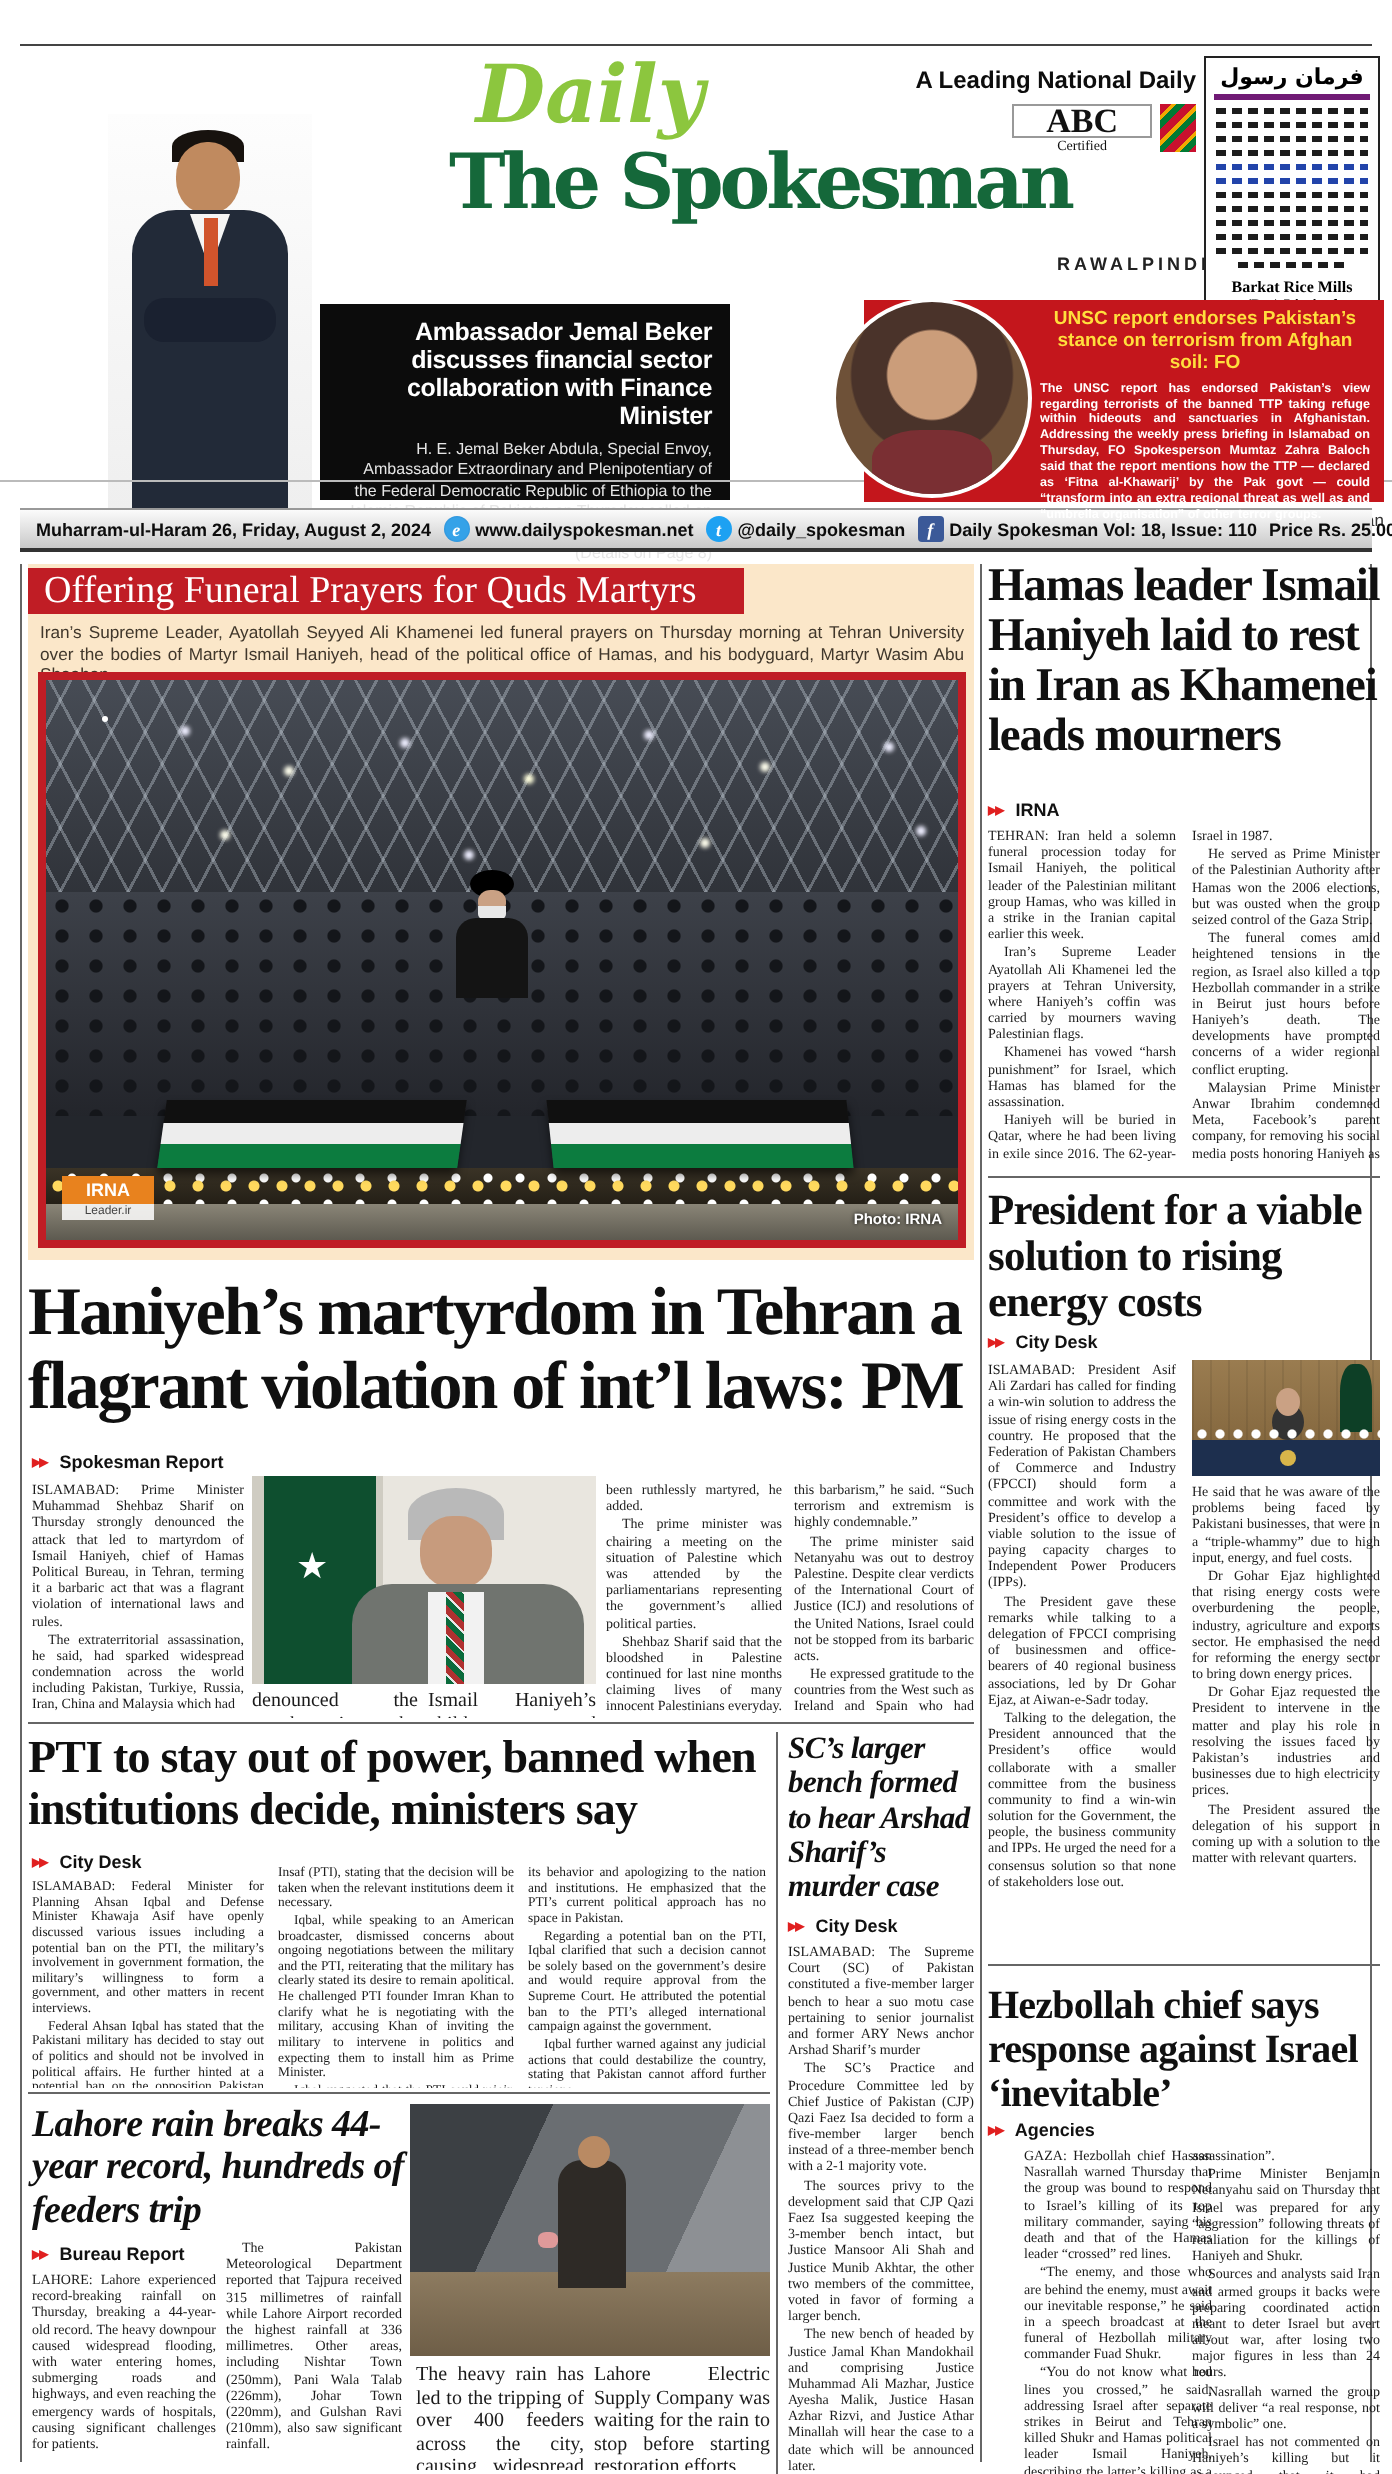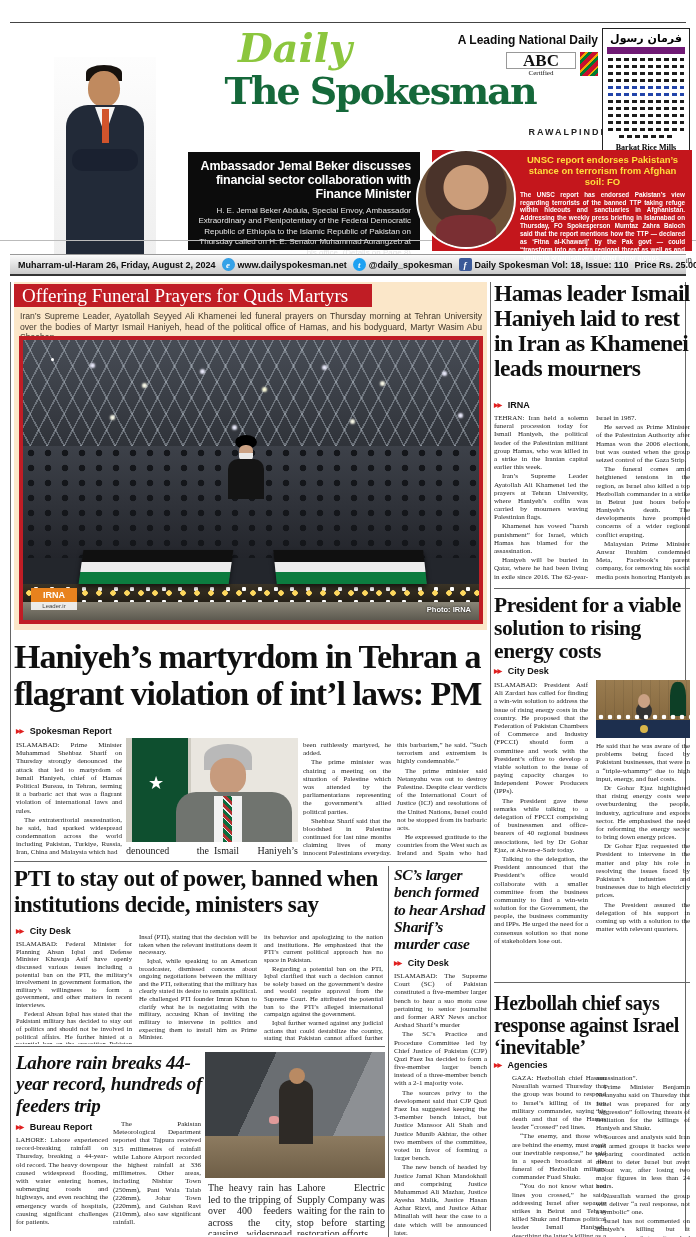--- a/index.html
+++ b/index.html
@@ -28,27 +28,27 @@
                  font-family:"DejaVu Serif",serif; color:#15683a; white-space:nowrap; }
   #brand-city { left:400px; top:127px; width:205px; text-align:right; font:bold 9px "Liberation Sans",sans-serif; letter-spacing:2px; color:#222; }
   #tagline { left:400px; top:33px; width:198px; text-align:right; font:bold 12px "Liberation Sans",sans-serif; color:#0d0d0d; }
   #abc-logo { left:470px; top:52px; width:128px; display:flex; justify-content:flex-end; gap:4px; align-items:flex-start; }
   #abc-logo .abc-txt { text-align:center; font-family:"Liberation Serif",serif; color:#111; }
   #abc-logo .abc-big { display:block; font-weight:bold; font-size:17px; line-height:15px; border:1px solid #999; padding:0 16px; }
   #abc-logo .abc-small { display:block; font-size:7px; }
   .abc-ribbon { width:18px; height:24px; background:repeating-linear-gradient(135deg,#c8102e 0 4px,#f2a900 4px 6px,#007a33 6px 9px); }
 
   #urdu-panel { left:602px; top:28px; width:88px; height:210px; border:1.5px solid #222; background:#fff; padding:3px 4px; box-sizing:border-box; }
-  #urdu-panel .u-head { font:bold 11px "DejaVu Sans",sans-serif; direction:rtl; text-align:center; color:#000; border-bottom:7px solid #701a75; padding-bottom:2px; }
+  #urdu-panel .u-head { font:bold 11px "DejaVu Sans",sans-serif; direction:rtl; text-align:center; color:#000; border-bottom:3px solid #701a75; padding-bottom:2px; }
   .u-line { height:3px; margin:4px 1px 0 1px; background:repeating-linear-gradient(90deg,#1c1c1c 0 5px,transparent 5px 8px); }
   .u-line.blue { background:repeating-linear-gradient(90deg,#2244aa 0 5px,transparent 5px 8px); }
   .u-line.short { width:70%; margin-left:auto; margin-right:auto; }
   #urdu-sponsor { font:bold 8px "Liberation Serif",serif; text-align:center; margin-top:5px; color:#000; }
 
-  #promo-black { left:160px; top:152px; width:232px; height:98px; background:#0c0c0c; color:#fff; box-sizing:border-box; padding:7px 9px; text-align:right;margin-left:28px; }
+  #promo-black { left:160px; top:152px; width:205px; height:98px; background:#0c0c0c; color:#fff; box-sizing:border-box; padding:7px 9px; text-align:right; }
   #promo-black .t { font:bold 12.5px "Liberation Sans",sans-serif; line-height:1.12; letter-spacing:-.2px; }
   #promo-black .b { font:8px "Liberation Sans",sans-serif; line-height:1.3; color:#e6e6e6; margin-top:5px; }
   #woman-photo { left:416px; top:149px; width:100px; height:100px; border-radius:50%; z-index:3; overflow:hidden;
      background: radial-gradient(circle at 50% 38%, #cb9d7a 22px, #4a332a 23px 40px, #6e5138 41px); border:2px solid #fff; box-sizing:border-box; }
   .w-shirt { position:absolute; left:18px; top:64px; width:60px; height:36px; border-radius:40% 40% 0 0; background:#7a2f33; }
   #promo-red { left:432px; top:150px; width:260px; height:101px; background:#c4161c; color:#fff; box-sizing:border-box; padding:5px 7px 5px 88px; z-index:2; }
   #promo-red .t { font:bold 9.5px "Liberation Sans",sans-serif; line-height:1.15; color:#ffdf3d; text-align:center; }
   #promo-red .b { font:bold 6.3px "Liberation Sans",sans-serif; line-height:1.25; text-align:justify; margin-top:3px; }
   #simul-note { left:402px; top:255px; width:290px; text-align:right; font:8.5px "Liberation Sans",sans-serif; color:#333; }
 

